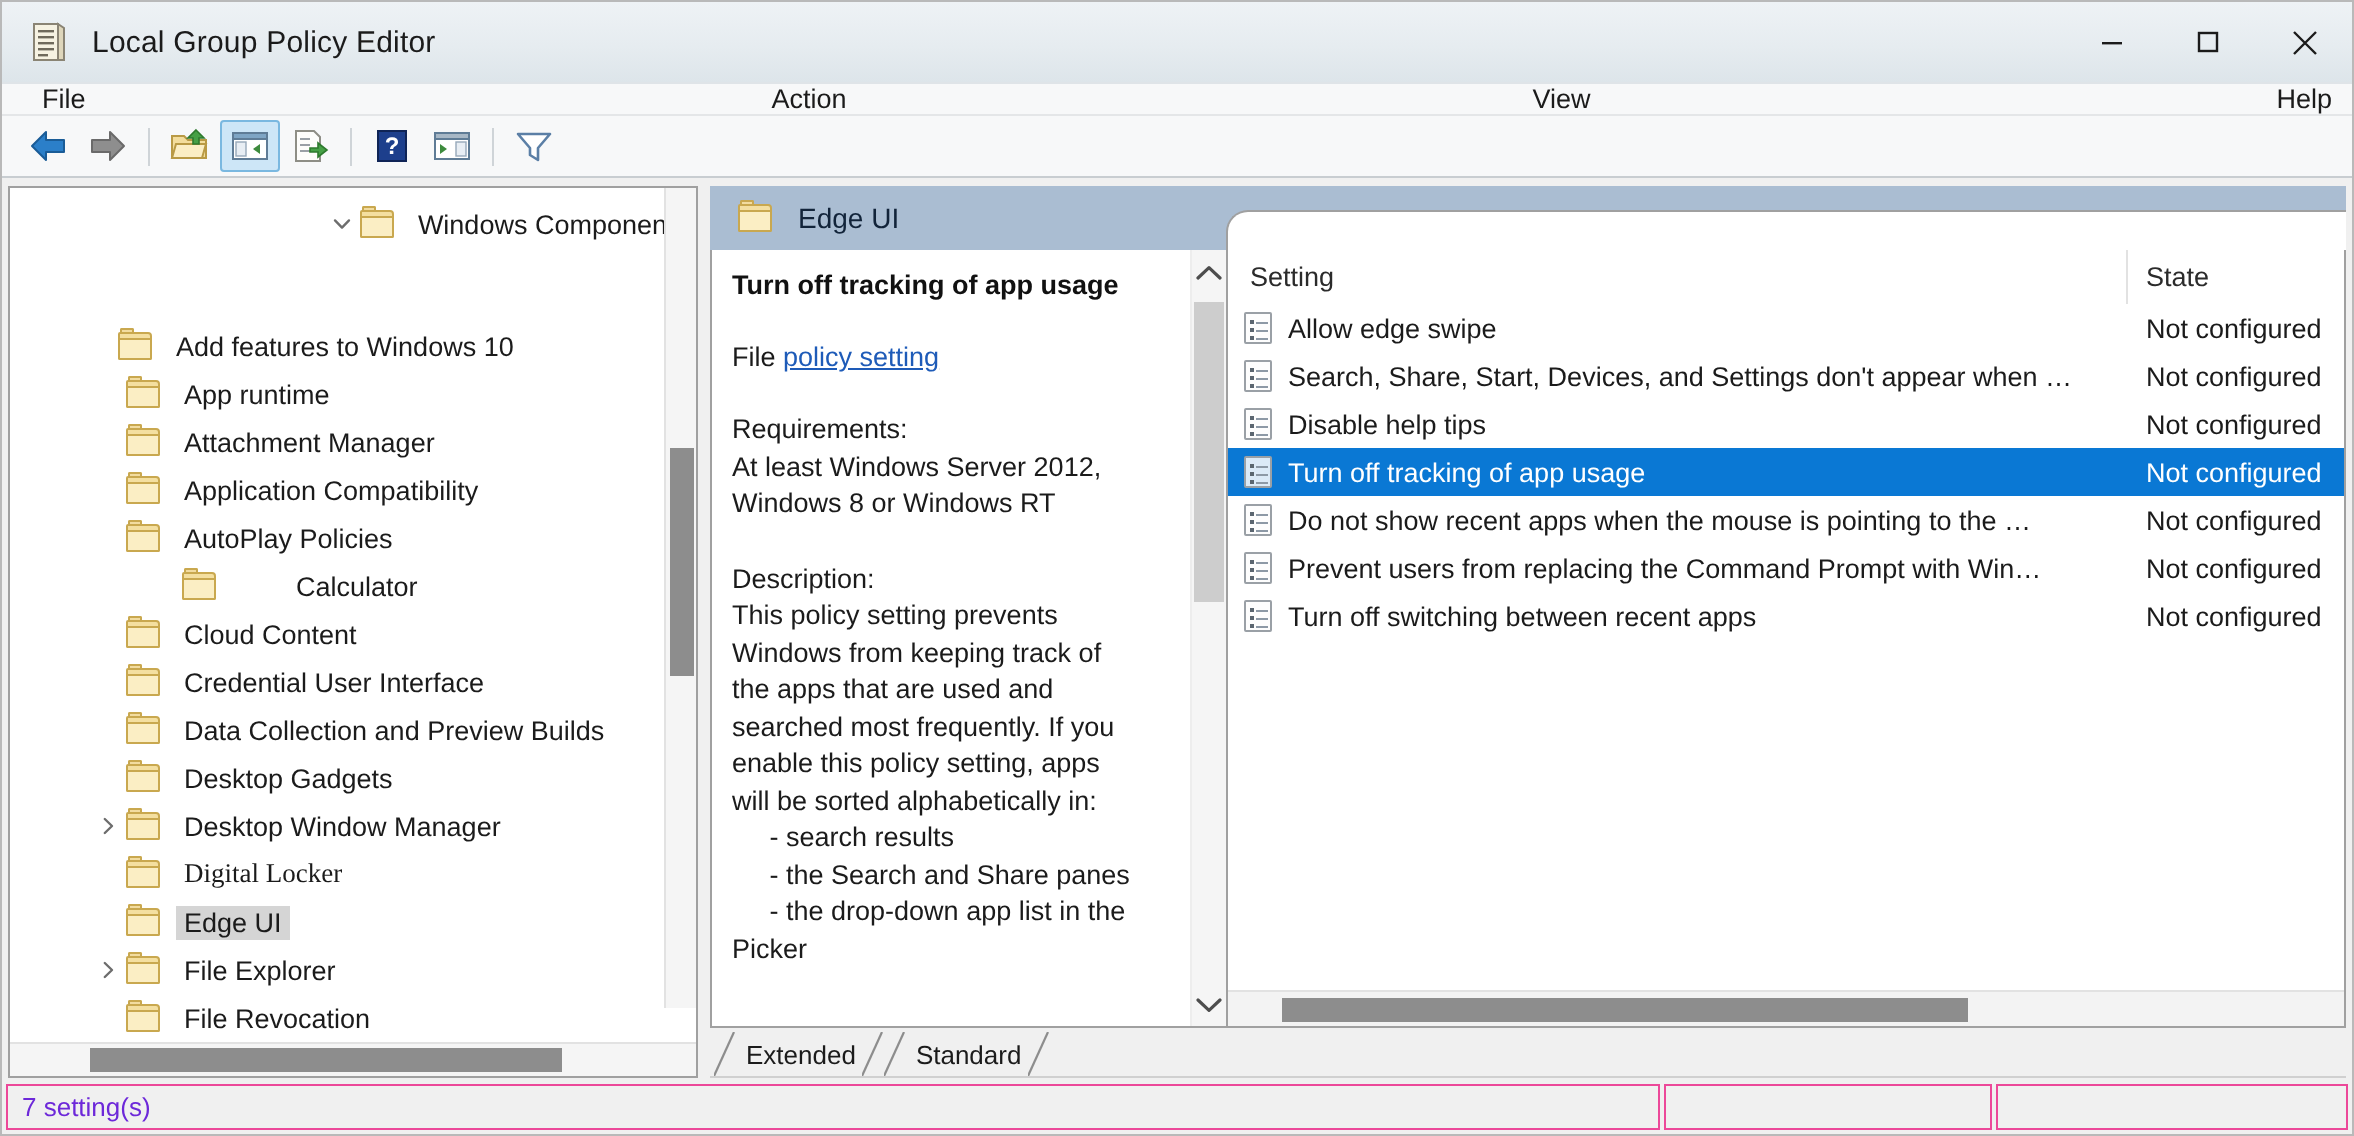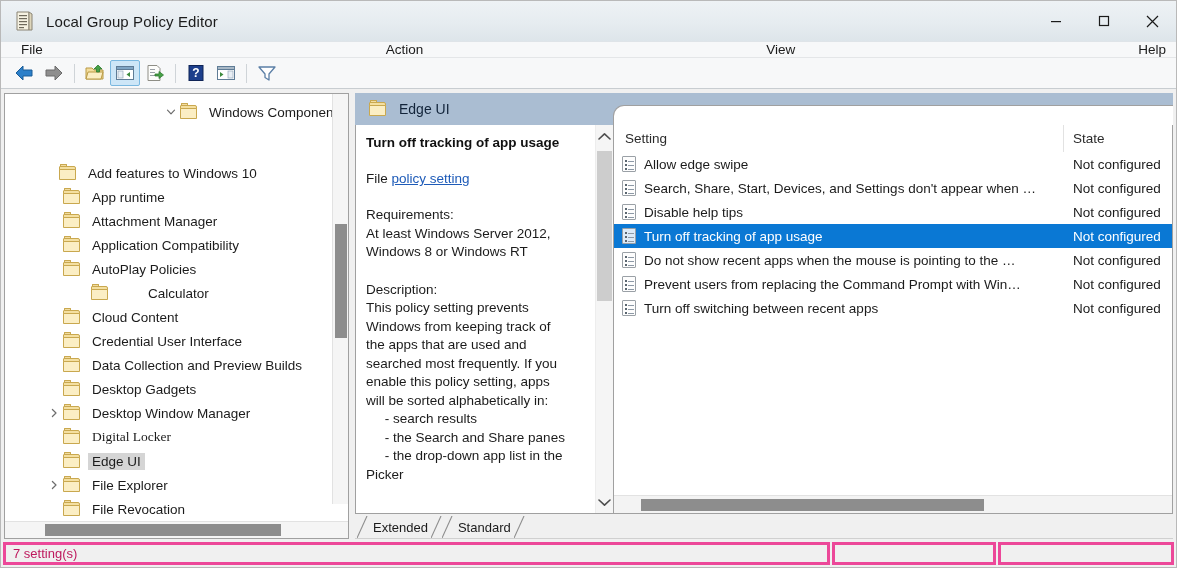--- a/index.html
+++ b/index.html
@@ -458,27 +458,27 @@
   
   .statusbar {
     height: 28px;
     flex: 0 0 auto;
     background: #f0f0f0;
     display: flex;
     align-items: stretch;
     padding: 3px 2px 2px 2px;
   }
   .sb-cell {
-    border: 3px solid #ec4899;
+    border: 1px solid #ec4899;
     background: #f0f0f0;
     display: flex;
     align-items: center;
     padding-left: 7px;
     font-size: 13px;
-    color: #be185d;
+    color: #6d28d9;
   }
   .sb-main { flex: 1 1 auto; }
   .sb-b { width: 164px; flex: 0 0 auto; margin-left: 2px; }
   .sb-c { width: 176px; flex: 0 0 auto; margin-left: 2px; }
 </style>
 </head>
 <body>
 
 <div id="app">
 

